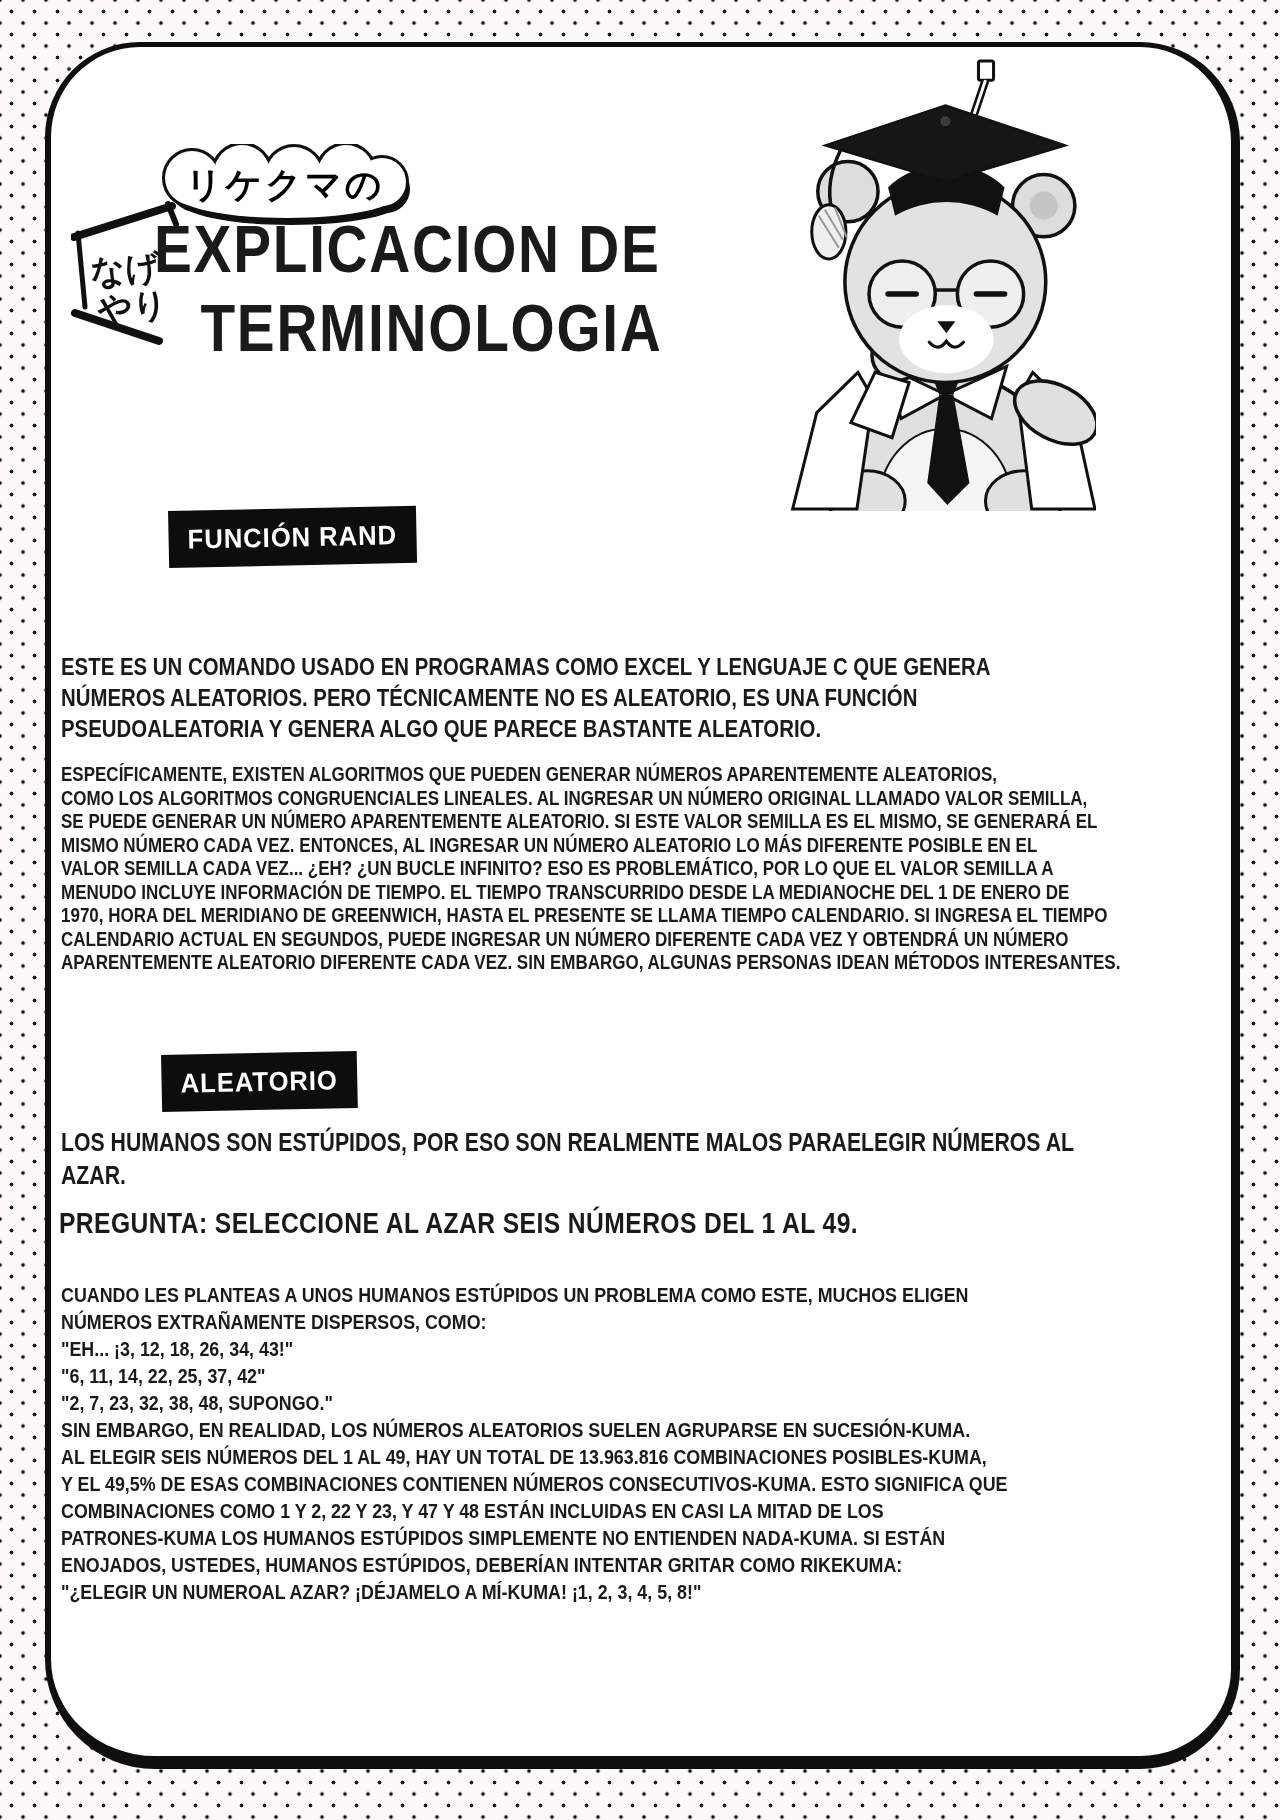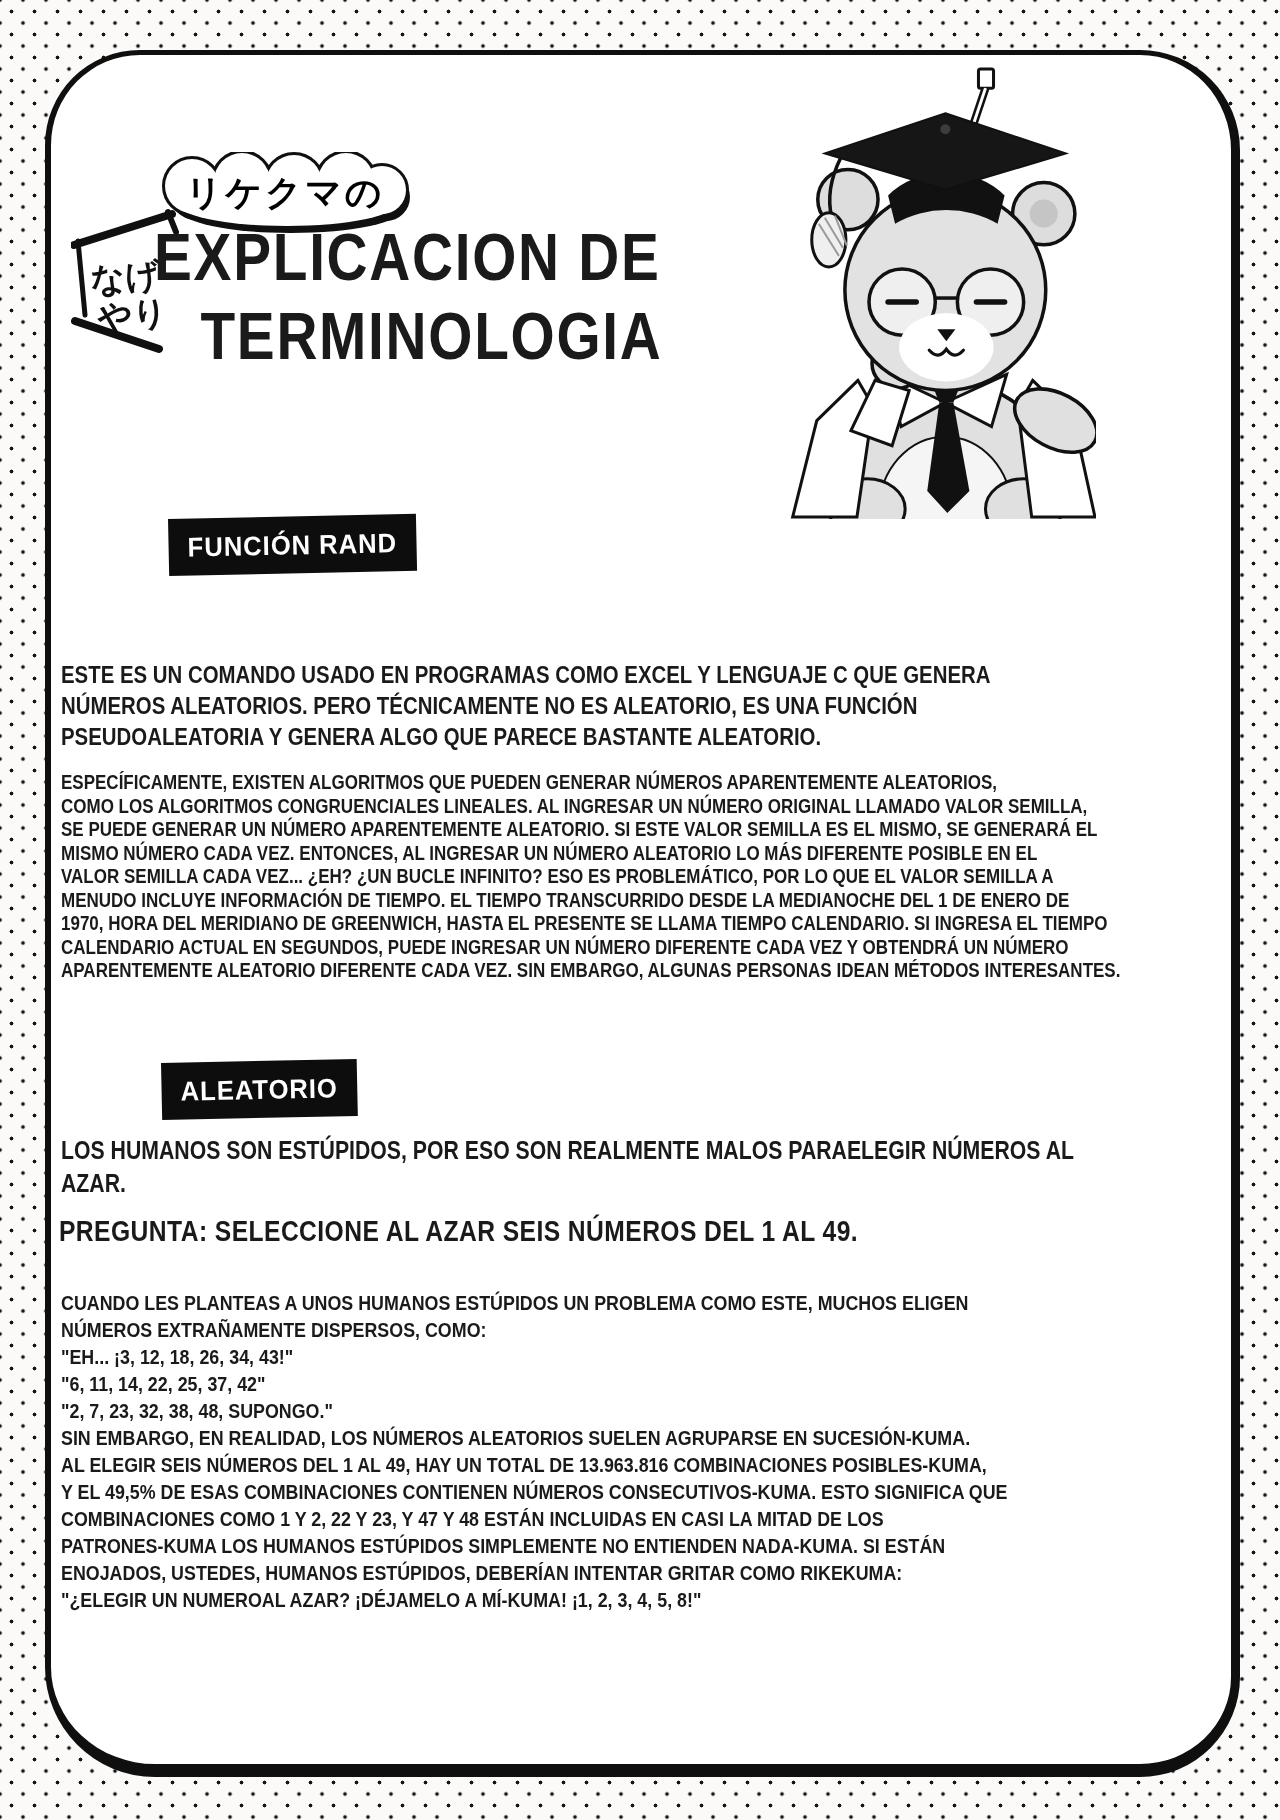--- a/index.html
+++ b/index.html
@@ -7,21 +7,21 @@
     width:1280px;height:1820px;position:relative;overflow:hidden;
     font-family:"Liberation Sans",sans-serif;color:#1a1a1a;
     background-color:#fbfaf8;
     background-image:
       radial-gradient(circle,#161616 1.7px,transparent 2.2px),
       radial-gradient(circle,#161616 1.7px,transparent 2.2px);
     background-size:23px 23px;
     background-position:0 0,11.5px 11.5px;
   }
   .panel{
-    position:absolute;left:45px;top:50px;width:1180px;height:1709px;
+    position:absolute;left:45px;top:42px;width:1180px;height:1709px;
     background:#ffffff;
     border:solid #0f0f0f;border-width:5px 9px 13px 6px;
     border-radius:95px 100px 100px 110px;
   }
   .panel > *{position:absolute;}
   .txt{font-weight:bold;white-space:pre-line;}
   .squish{transform:scaleX(0.85);transform-origin:0 0;}
   .badge{left:103px;top:97px;width:258px;height:82px;}
   .nageyari{left:20px;top:150px;width:108px;height:150px;}
   .title{

